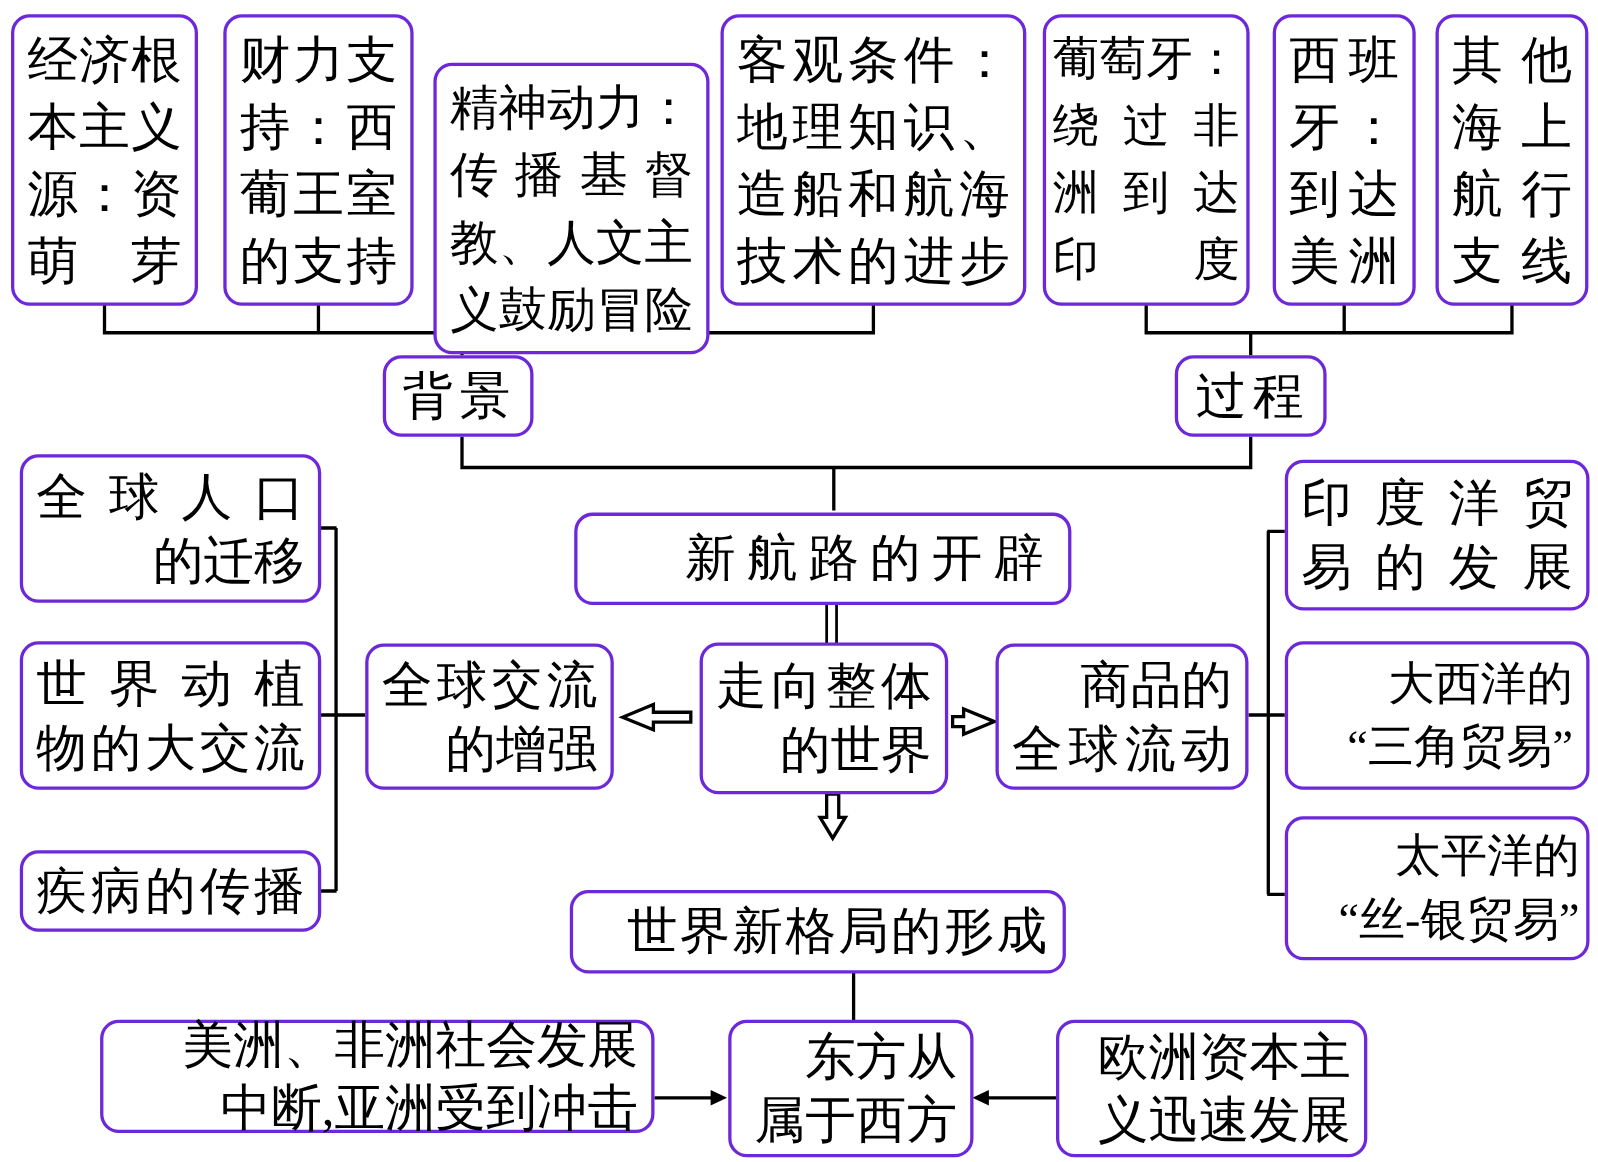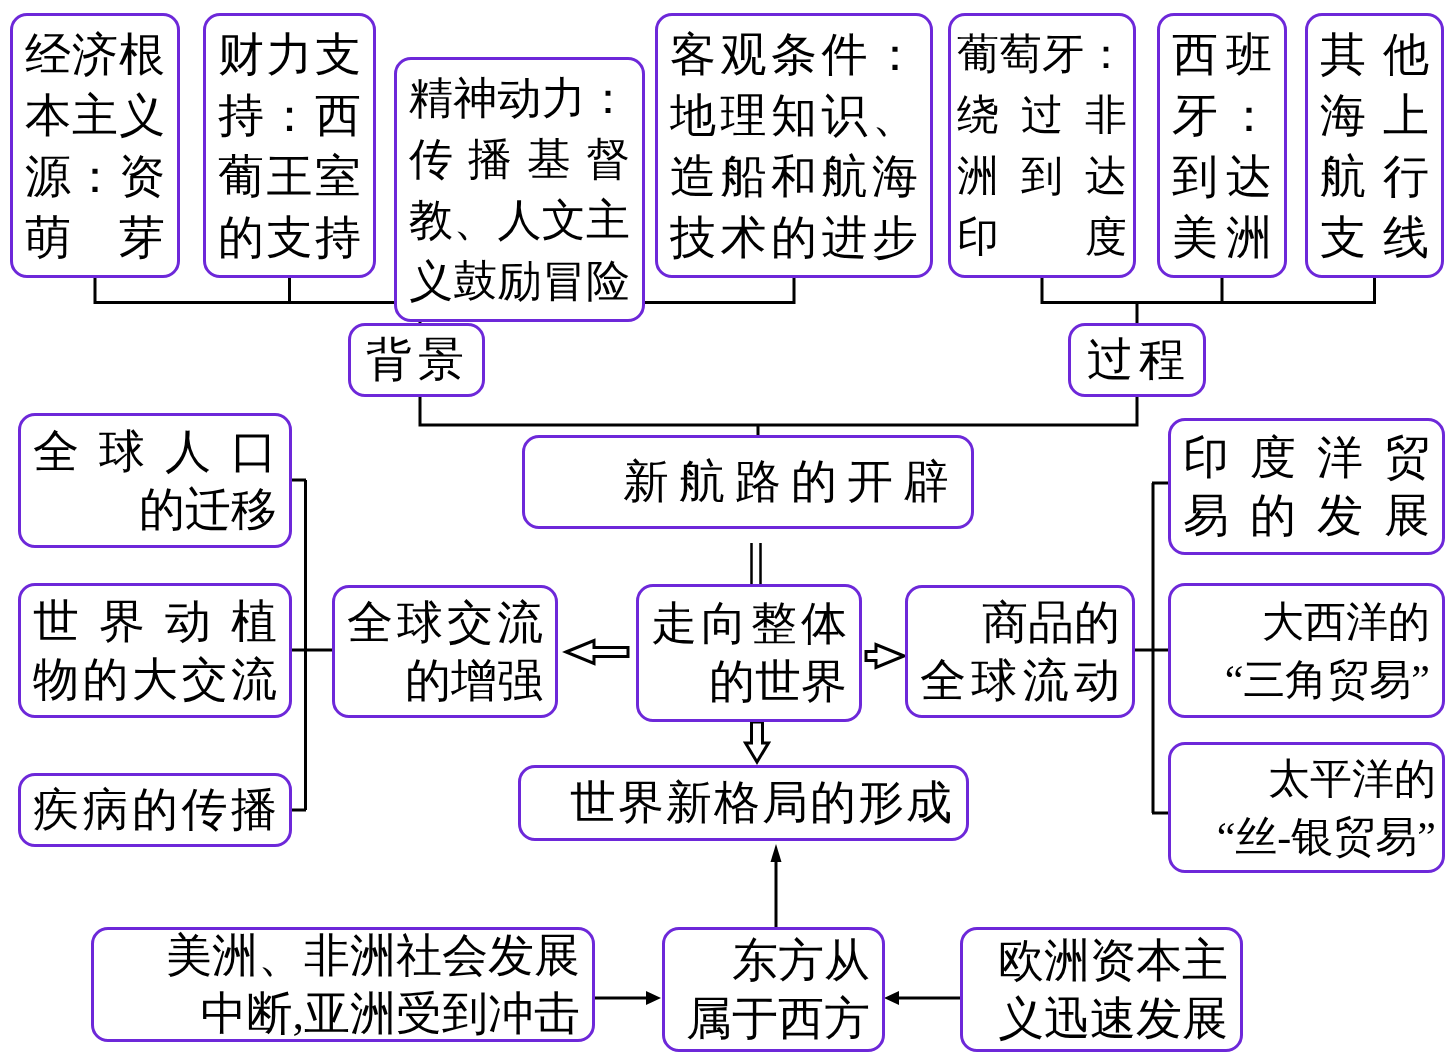--- a/index.html
+++ b/index.html
@@ -12,21 +12,21 @@
   .node{
     position:absolute;box-sizing:border-box;z-index:2;
     border:3px solid #6d28d9;border-radius:17px;background:#fff;
     display:flex;flex-direction:column;justify-content:center;
     padding:2px 12px;font-size:46px;line-height:58px;
   }
   .toprow{line-height:61px;}
   .fs44{font-size:44px;margin-top:44px;}
   .fs42{font-size:42px;padding-left:17px;}
   .padnarrow{padding:2px 6px;}
-  .ls2{letter-spacing:2px;}
+  .ls2{letter-spacing:2px;margin-top:44px;}
   .ls6{letter-spacing:6px;}
   .ls10{letter-spacing:10px;}
   .ln{display:block;white-space:nowrap;}
   .ln.sp{white-space:normal;text-align:justify;text-align-last:justify;text-justify:inter-character;}
   .ln.c{text-align:right;}
 </style>
 </head>
 <body>
 
 <div class="stage">
@@ -105,21 +105,21 @@
     </div>
 
   <div class="node ls6" style="left:348px;top:323px;width:137px;height:74px">
       <span class="ln c">背景</span>
     </div>
 
   <div class="node ls6" style="left:1068px;top:323px;width:138px;height:74px">
       <span class="ln c">过程</span>
     </div>
 
-  <div class="node ls10" style="left:522px;top:435px;width:452px;height:94px">
+  <div class="node ls10" style="left:522px;top:466px;width:452px;height:84px">
       <span class="ln c">新航路的开辟</span>
     </div>
 
   <div class="node" style="left:18px;top:413px;width:274px;height:135px">
       <span class="ln sp">全球人口</span>
       <span class="ln c">的迁移</span>
     </div>
 
   <div class="node" style="left:18px;top:583px;width:274px;height:135px">
       <span class="ln sp">世界动植</span>
@@ -157,21 +157,21 @@
 
   <div class="node fs42 padnarrow" style="left:1168px;top:742px;width:277px;height:131px">
       <span class="ln c">太平洋的</span>
       <span class="ln c">“丝-银贸易”</span>
     </div>
 
   <div class="node ls2" style="left:518px;top:765px;width:451px;height:76px">
       <span class="ln c">世界新格局的形成</span>
     </div>
 
-  <div class="node" style="left:91px;top:927px;width:504px;height:115px">
+  <div class="node" style="left:91px;top:927px;width:504px;height:103px">
       <span class="ln c">美洲、非洲社会发展</span>
       <span class="ln c">中断,亚洲受到冲击</span>
     </div>
 
   <div class="node" style="left:662px;top:927px;width:223px;height:125px">
       <span class="ln c">东方从</span>
       <span class="ln c">属于西方</span>
     </div>
 
   <div class="node" style="left:960px;top:927px;width:283px;height:125px">

